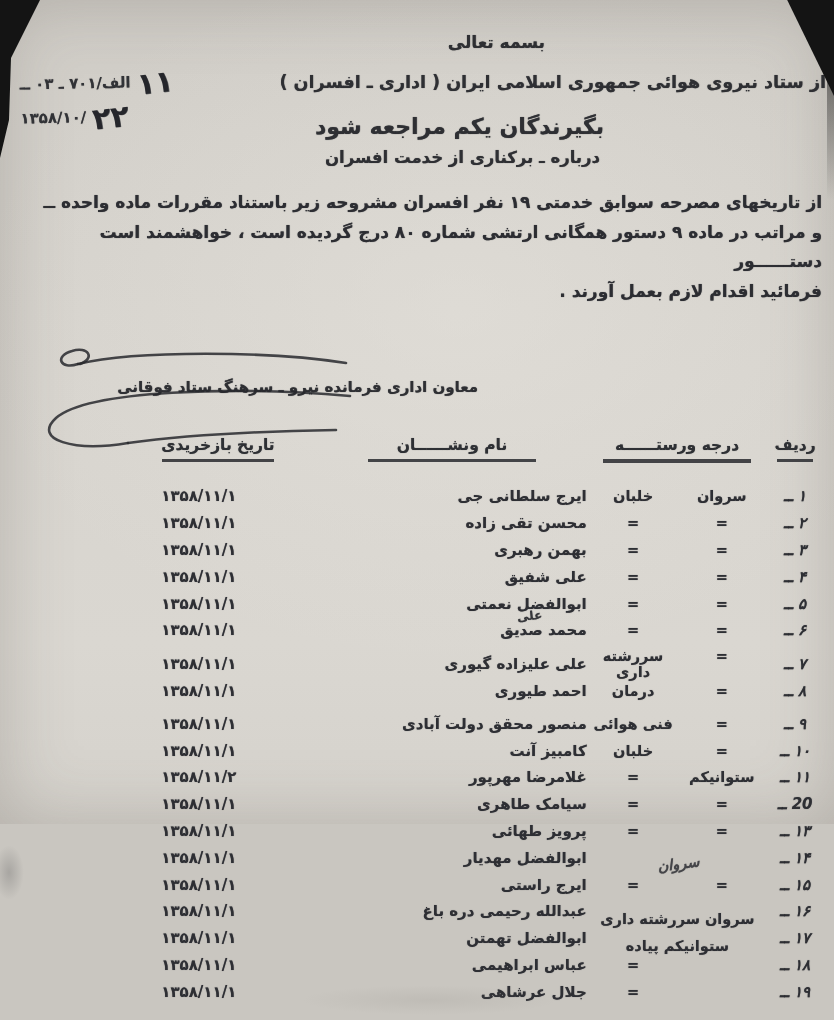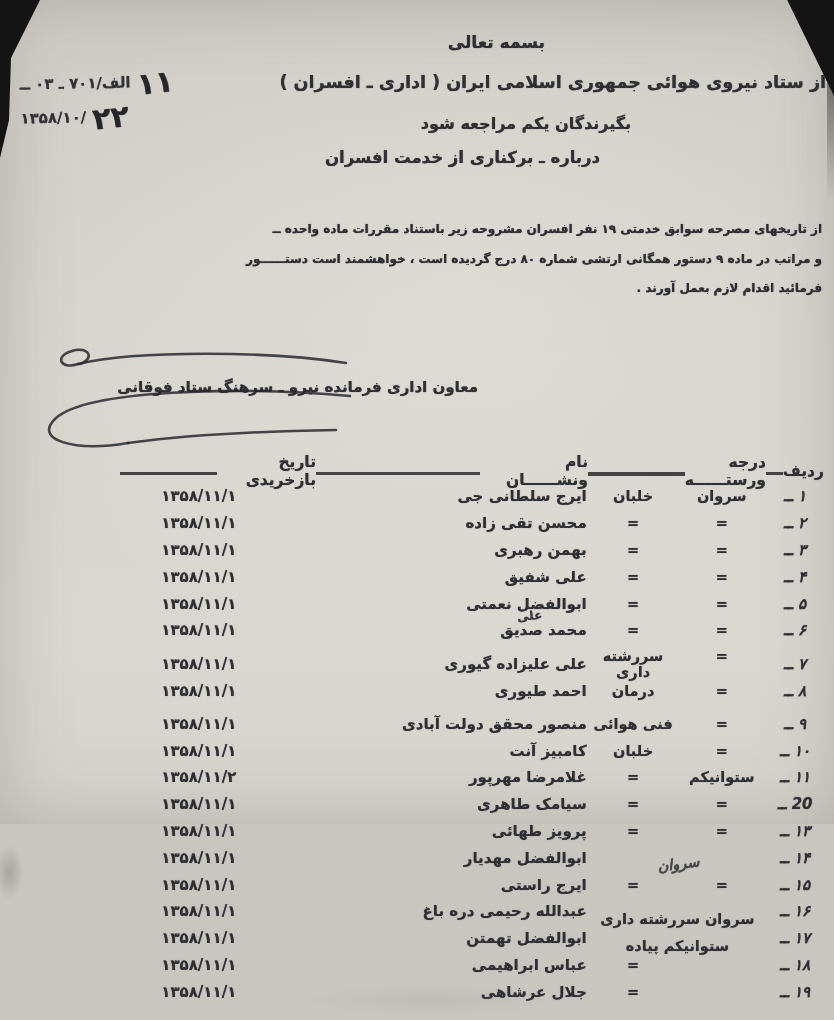--- a/index.html
+++ b/index.html
@@ -24,43 +24,43 @@
   .edge-r{position:absolute;right:0;top:60px;width:7px;height:140px;
           background:linear-gradient(180deg,rgba(20,20,20,.55),rgba(20,20,20,0));}
   .smudge{position:absolute;border-radius:50%;pointer-events:none;}
   .sm1{left:-6px;top:845px;width:30px;height:55px;
        background:radial-gradient(ellipse,rgba(70,70,72,.25),rgba(0,0,0,0) 70%);}
   .sm2{left:300px;top:985px;width:260px;height:30px;
        background:radial-gradient(ellipse,rgba(120,116,110,.12),rgba(0,0,0,0) 70%);}
   
   .bismillah{top:32px;right:289px;font-size:17px;}
   .from-line{top:72px;right:8px;font-size:17.5px;}
-  .to-line{top:114px;right:203px;font-size:16px;}
+  .to-line{top:114px;right:230px;font-size:22px;}
   .subject-line{top:148px;right:234px;font-size:16.5px;}
   .ref-block{position:absolute;left:20px;top:66px;direction:ltr;
              transform:rotate(-1.2deg);}
   .ref-line{display:flex;align-items:center;gap:6px;height:34px;}
   .ref-line .typed{font-size:15px;font-weight:700;color:rgba(44,45,50,.9);
                    text-shadow:0 0 .8px rgba(44,45,50,.7);}
   .hand{font-weight:700;color:rgba(34,35,40,.95);}
   .ref-line .hand{font-size:30px;transform:rotate(-5deg);letter-spacing:-2px;
                   text-shadow:.5px .5px 0 rgba(34,35,40,.6);}
   
-  .para{position:absolute;top:215px;right:12px;left:14px;text-align:right;
-        font-size:12px;line-height:29.5px;font-weight:700;
+  .para{position:absolute;top:188px;right:12px;left:14px;text-align:right;
+        font-size:17px;line-height:29.5px;font-weight:700;
         color:rgba(42,43,48,.93);
         text-shadow:0 0 .8px rgba(42,43,48,.75),.4px .4px .7px rgba(42,43,48,.3);}
   
   .sig-caption{top:378px;right:356px;font-size:15px;}
   .sig-svg{position:absolute;left:16px;top:334px;width:336px;height:126px;z-index:3;}
   .sig-svg path{fill:none;stroke:rgba(40,41,46,.85);stroke-width:2.6;stroke-linecap:round;}
   
   .table{position:absolute;top:436px;right:10px;width:704px;font-size:15px;}
   .thead{display:flex;direction:rtl;height:38px;}
-  .hcell{display:flex;align-items:center;justify-content:flex-start;margin-top:32px;}
+  .hcell{display:flex;flex-direction:column;align-items:center;justify-content:flex-start;}
   .hcell .htxt{font-weight:700;font-size:15.5px;
                text-shadow:0 0 .8px rgba(44,45,50,.75);}
   .hcell .hline{margin-top:5px;border-bottom:3px solid rgba(40,41,46,.85);}
   .c-num{width:58px;} .c-rank{width:178px;} .c-name{width:272px;} .c-date{width:196px;}
   .h-num .hline{width:36px;} .h-rank .hline{width:148px;border-bottom-width:4px;}
   .h-name .hline{width:168px;} .h-date .hline{width:112px;}
   .rows{margin-top:9px;}
   .trow{display:flex;direction:rtl;align-items:center;height:26.8px;
         font-weight:700;color:rgba(42,43,48,.93);
         text-shadow:0 0 .8px rgba(42,43,48,.7);}

